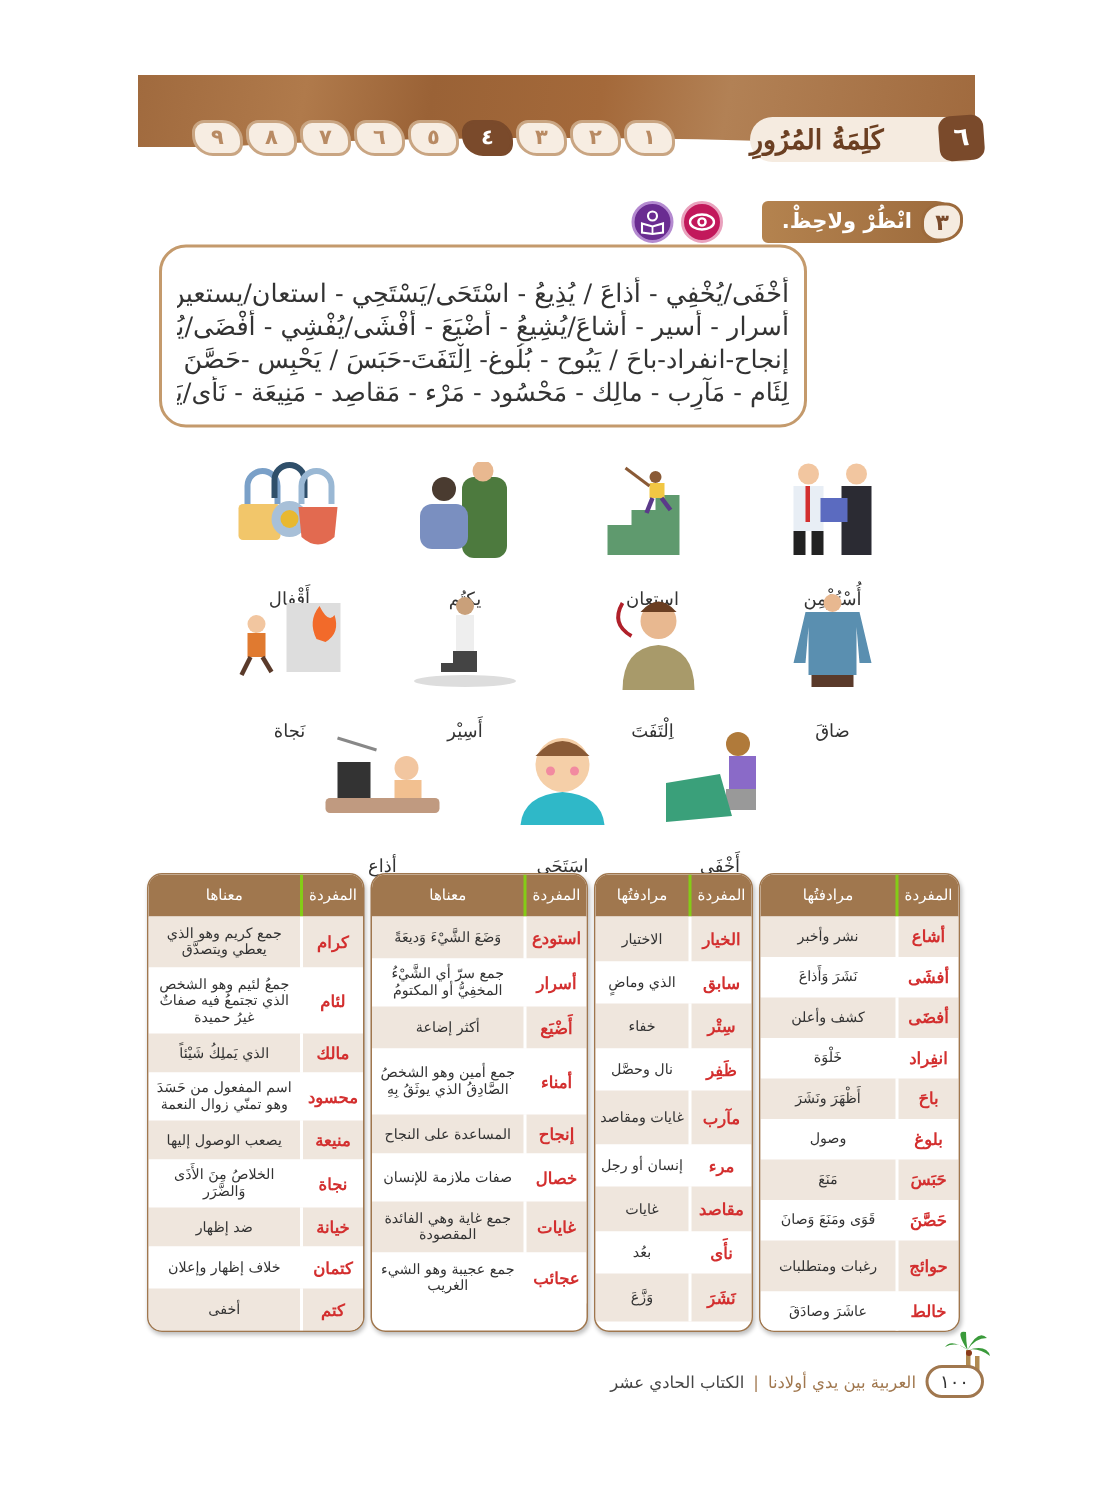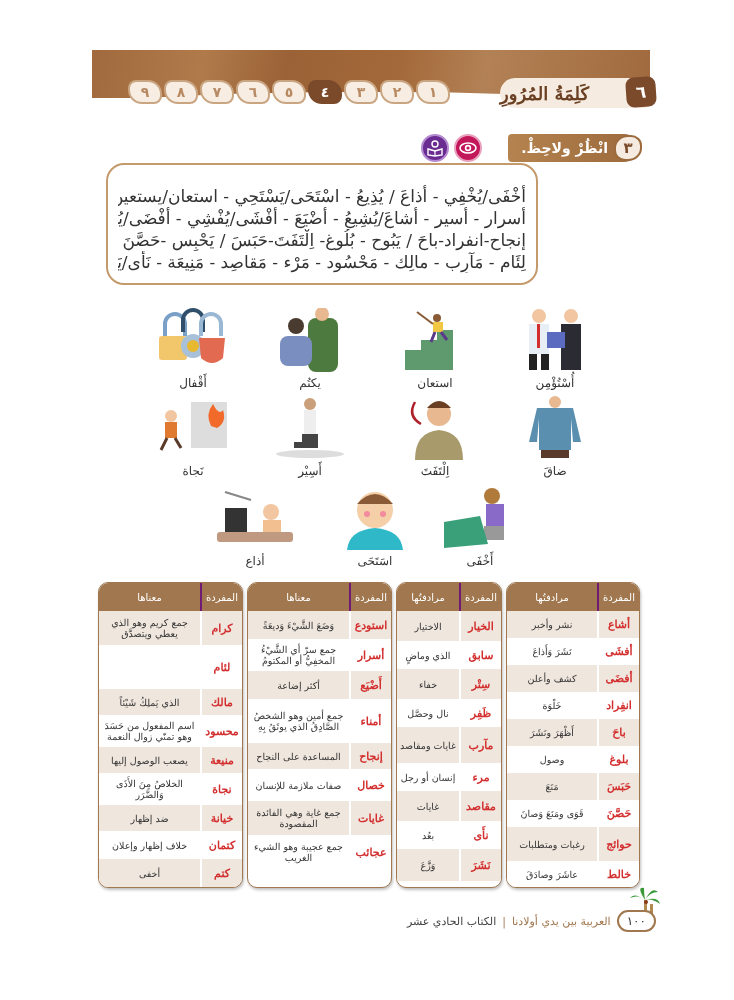--- a/index.html
+++ b/index.html
@@ -70,33 +70,33 @@
   .word-box .line { white-space: nowrap; overflow: hidden; text-align: justify; text-align-last: justify; }
 
   
   .pic {
     position: absolute; width: 110px; text-align: center;
   }
   .pic .art {
     margin: 0 auto; width: 80px; height: 64px; position: relative;
   }
   .pic .cap {
-    font-family: "DejaVu Serif", serif; font-size: 12px; color: #333; direction: rtl; margin-top: 4px;
+    font-family: "DejaVu Serif", serif; font-size: 12px; color: #333; direction: rtl; margin-top: 20px;
   }
 
   
   .tbl {
     position: absolute; top: 582px; height: 306px; background: #fff;
     border: 1.5px solid #a0774e; border-radius: 10px; overflow: hidden;
     box-shadow: 1px 2px 3px rgba(0,0,0,0.25); direction: rtl;
   }
   .tbl-head {
     display: flex; height: 28px; background: #a0774e; color: #fff; font-size: 10px;
   }
-  .tbl-head .h1 { width: 42px; display: flex; align-items: center; justify-content: center; border-left: 2px solid #701a75; }
+  .tbl-head .h1 { width: 42px; display: flex; align-items: center; justify-content: center; border-left: 2px solid #84cc16; }
   .tbl-head .h2 { flex: 1; display: flex; align-items: center; justify-content: center; }
   .tbl-row { display: flex; align-items: center; font-family: "DejaVu Serif", serif; }
   .tbl-row:nth-child(even) { background: #ffffff; }
   .tbl-row:nth-child(odd) { background: #efe6dd; }
   .tbl-row .w { width: 42px; color: #d32f2f; font-size: 11px; text-align: center; font-weight: bold; border-left: 2px solid #fff; align-self: stretch; display:flex; align-items:center; justify-content:center; }
   .tbl-row .m { flex: 1; font-size: 9.5px; color: #333; text-align: center; padding: 2px 3px; line-height: 11px; }
 
   
   .footer {
     position: absolute; right: 78px; top: 910px; direction: rtl; display: flex; align-items: center; gap: 6px;
@@ -433,20 +433,21 @@
     <div class="h1">المفردة</div>
     <div class="h2">معناها</div>
   </div>
   <div>
     <div class="tbl-row" style="height:34px;">
         <div class="w">كرام</div>
         <div class="m">جمع كريم وهو الذي يعطي ويتصدَّق</div>
       </div>
     <div class="tbl-row" style="height:44px;">
         <div class="w">لئام</div>
+        <div class="m">جمعُ لئيم وهو الشخص الذي تجتمعُ فيه صفاتٌ غيرُ حميدة</div>
       </div>
     <div class="tbl-row" style="height:26px;">
         <div class="w">مالك</div>
         <div class="m">الذي يَملِكُ شَيْئاً</div>
       </div>
     <div class="tbl-row" style="height:32px;">
         <div class="w">محسود</div>
         <div class="m">اسم المفعول من حَسَدَ وهو تمنّي زوال النعمة</div>
       </div>
     <div class="tbl-row" style="height:26px;">

